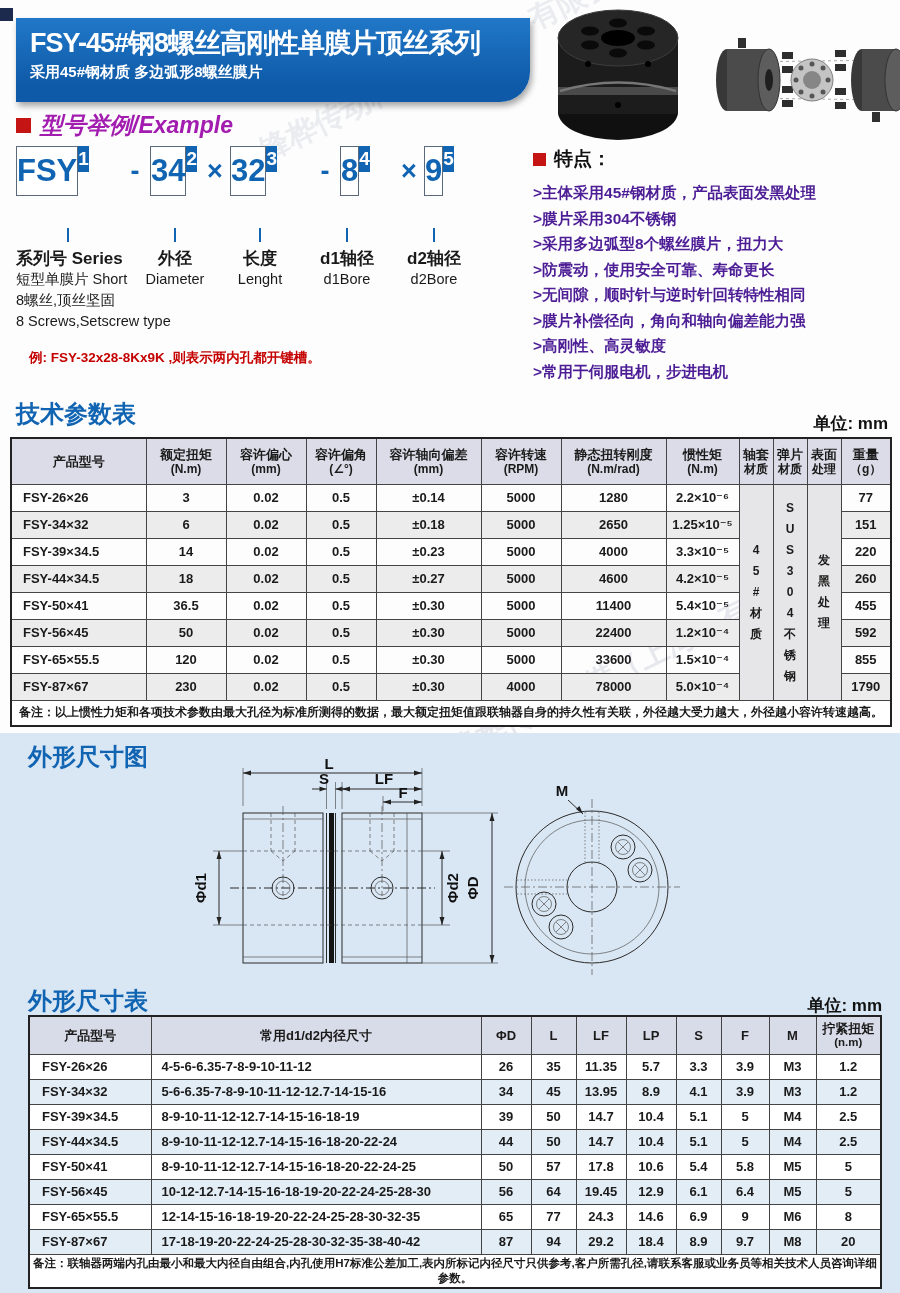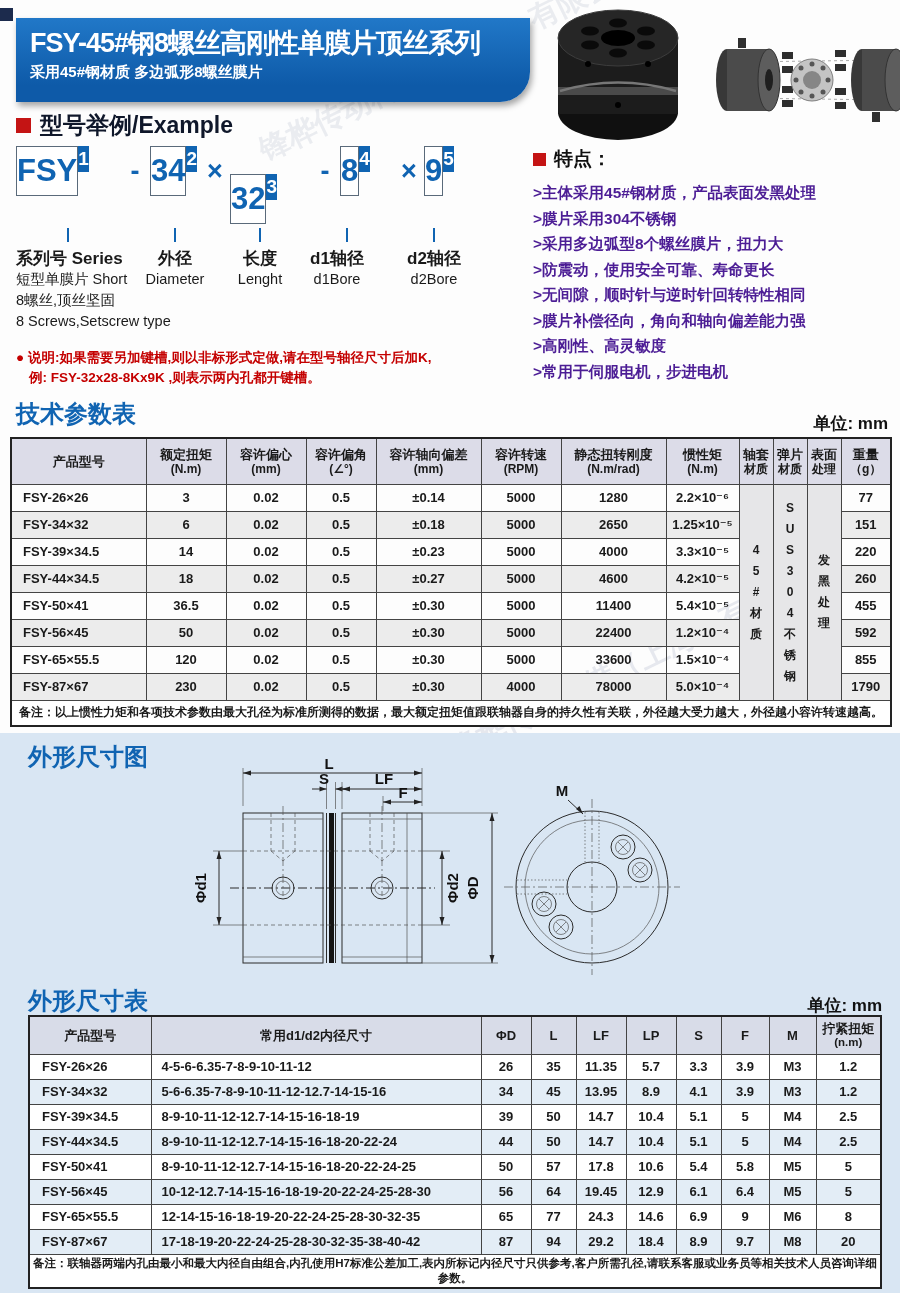--- a/index.html
+++ b/index.html
@@ -18,21 +18,21 @@
   .corner-sq{position:absolute;left:0;top:8px;width:13px;height:13px;background:#1c2b4d;}
   .banner{position:absolute;left:16px;top:18px;width:514px;height:84px;box-sizing:border-box;
           padding:8px 0 0 14px;border-radius:0 0 30px 0;
           background:linear-gradient(180deg,#2178c8 0%,#0e5aa8 80%);
           box-shadow:2px 4px 6px rgba(0,0,0,.35);}
   .banner-title{color:#fff;font-weight:bold;font-size:27px;letter-spacing:-1px;line-height:34px;}
   .banner-sub{color:#fff;font-weight:bold;font-size:15px;margin-top:3px;}
   .photos{position:absolute;left:540px;top:2px;}
   
   .ex-head{position:absolute;left:16px;top:110px;display:flex;align-items:center;gap:9px;
-           font-size:23px;font-weight:bold;color:#0f172a;}
+           font-size:23px;font-weight:bold;color:#a21caf;font-style:italic;}
   .rsq{width:15px;height:15px;background:#c41414;display:inline-block;}
   .rsq.sm{width:13px;height:13px;}
   
   .model-diagram{position:absolute;left:16px;top:146px;width:475px;height:196px;}
   .mrow{display:flex;align-items:flex-start;}
   .mbox{display:flex;flex-direction:row;}
   .mbox-top{height:50px;background:#fff;border:1.5px solid #5a6a7a;box-sizing:border-box;
             display:flex;align-items:center;justify-content:center;
             color:#1064b2;font-weight:bold;font-size:31px;}
   .mbox-num{height:26px;background:#1064b2;color:#fff;font-weight:bold;font-size:19px;
@@ -173,21 +173,21 @@
         <div class="mbox" style="width: 104px;">
           <div class="mbox-top">FSY</div>
           <div class="mbox-num">1</div>
         </div>
         <span class="msep">-</span>
         <div class="mbox" style="width: 50px;">
           <div class="mbox-top">34</div>
           <div class="mbox-num">2</div>
         </div>
         <span class="msep">×</span>
-        <div class="mbox" style="width: 80px; margin-top: 28px;">
+        <div class="mbox" style="width: 80px;">
           <div class="mbox-top">32</div>
           <div class="mbox-num">3</div>
         </div>
         <span class="msep">-</span>
         <div class="mbox" style="width: 54px;">
           <div class="mbox-top">8</div>
           <div class="mbox-num">4</div>
         </div>
         <span class="msep">×</span>
         <div class="mbox" style="width: 60px;">
@@ -210,33 +210,32 @@
           <div class="ln">8 Screws,Setscrew type</div>
         </div>
         <div class="mdesc-col" style="left: 99px; width: 120px; text-align: center;">
           <div class="l1">外径</div>
           <div class="ln">Diameter</div>
         </div>
         <div class="mdesc-col" style="left: 184px; width: 120px; text-align: center;">
           <div class="l1">长度</div>
           <div class="ln">Lenght</div>
         </div>
-        <div class="mdesc-col" style="left: 261px; width: 120px; text-align: center;">
+        <div class="mdesc-col" style="left: 271px; width: 120px; text-align: center;">
           <div class="l1">d1轴径</div>
           <div class="ln">d1Bore</div>
         </div>
         <div class="mdesc-col" style="left: 358px; width: 120px; text-align: center;">
           <div class="l1">d2轴径</div>
           <div class="ln">d2Bore</div>
         </div>
       </div>
   </div>
 
   <div class="red-note">
-    <div>● 说明:如果需要另加键槽,则以非标形式定做,请在型号轴径尺寸后加K,</div>
     <div class="ind">例: FSY-32x28-8Kx9K    ,则表示两内孔都开键槽。</div>
   </div>
 
   <div class="features">
     <div class="f-head">
       <span class="rsq sm"></span>
       <span>特点：</span>
     </div>
     <div class="f-list">
         <div class="f-item">&gt;主体采用45#钢材质，产品表面发黑处理</div>

